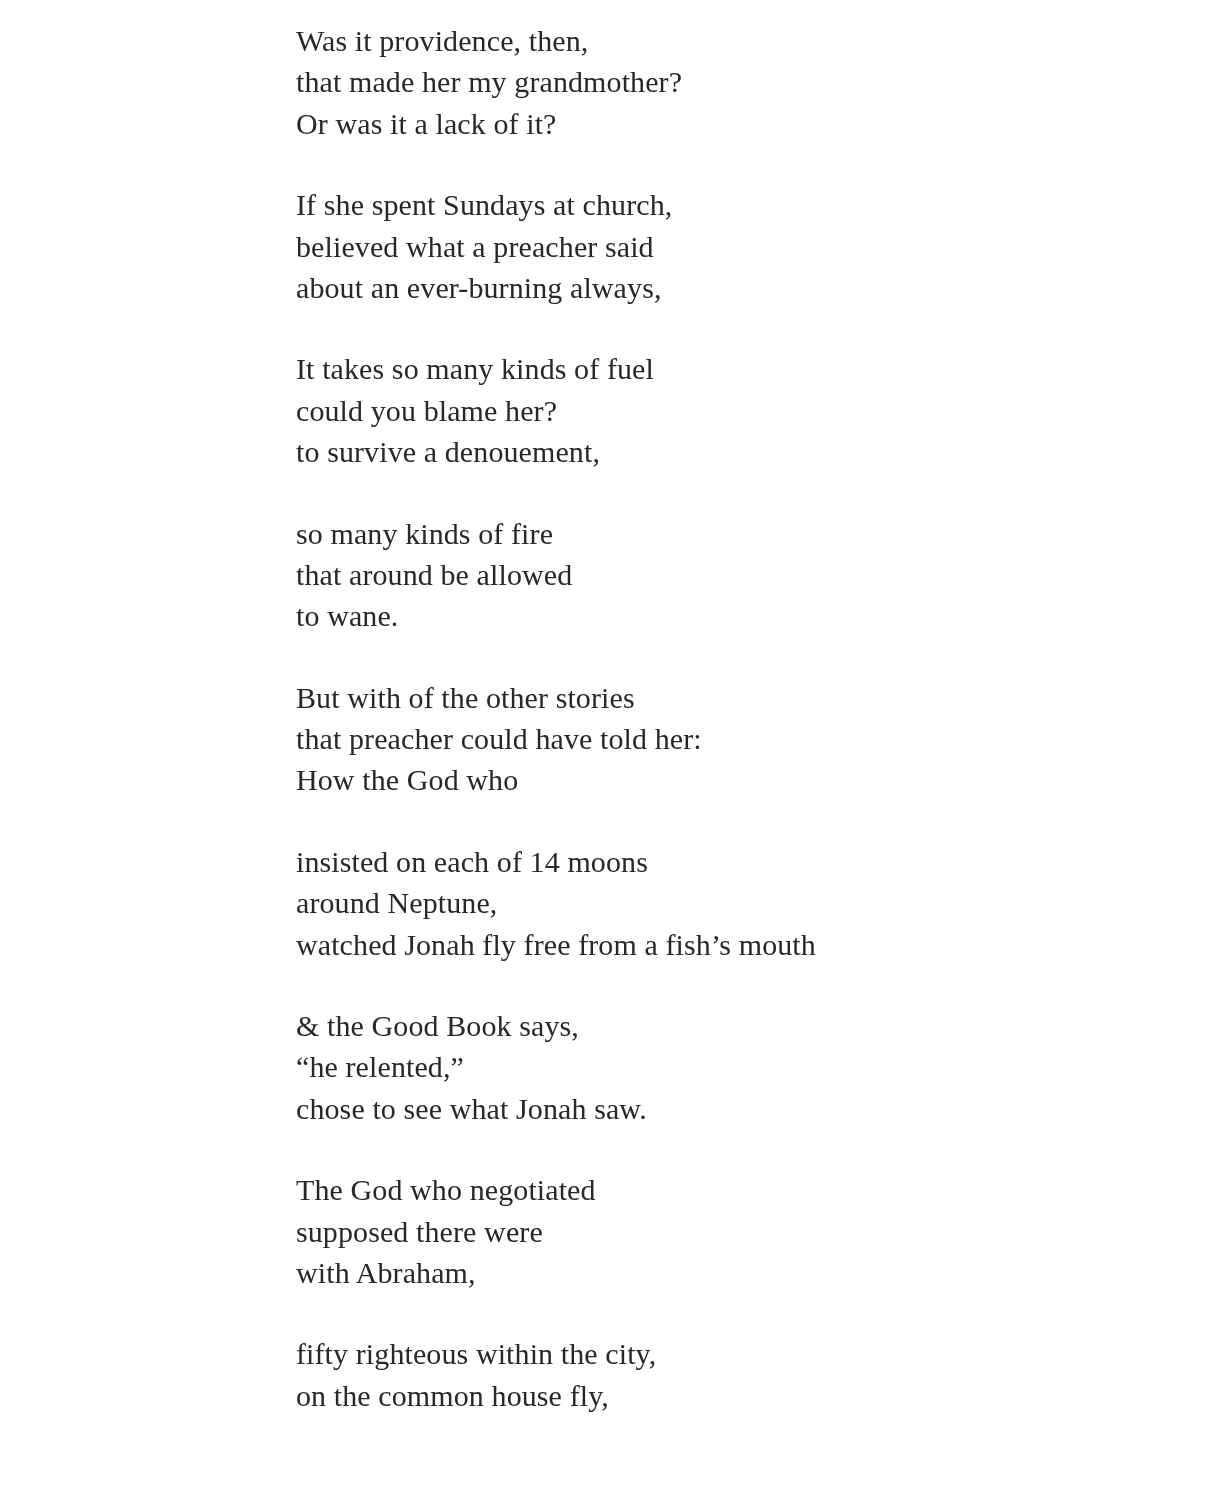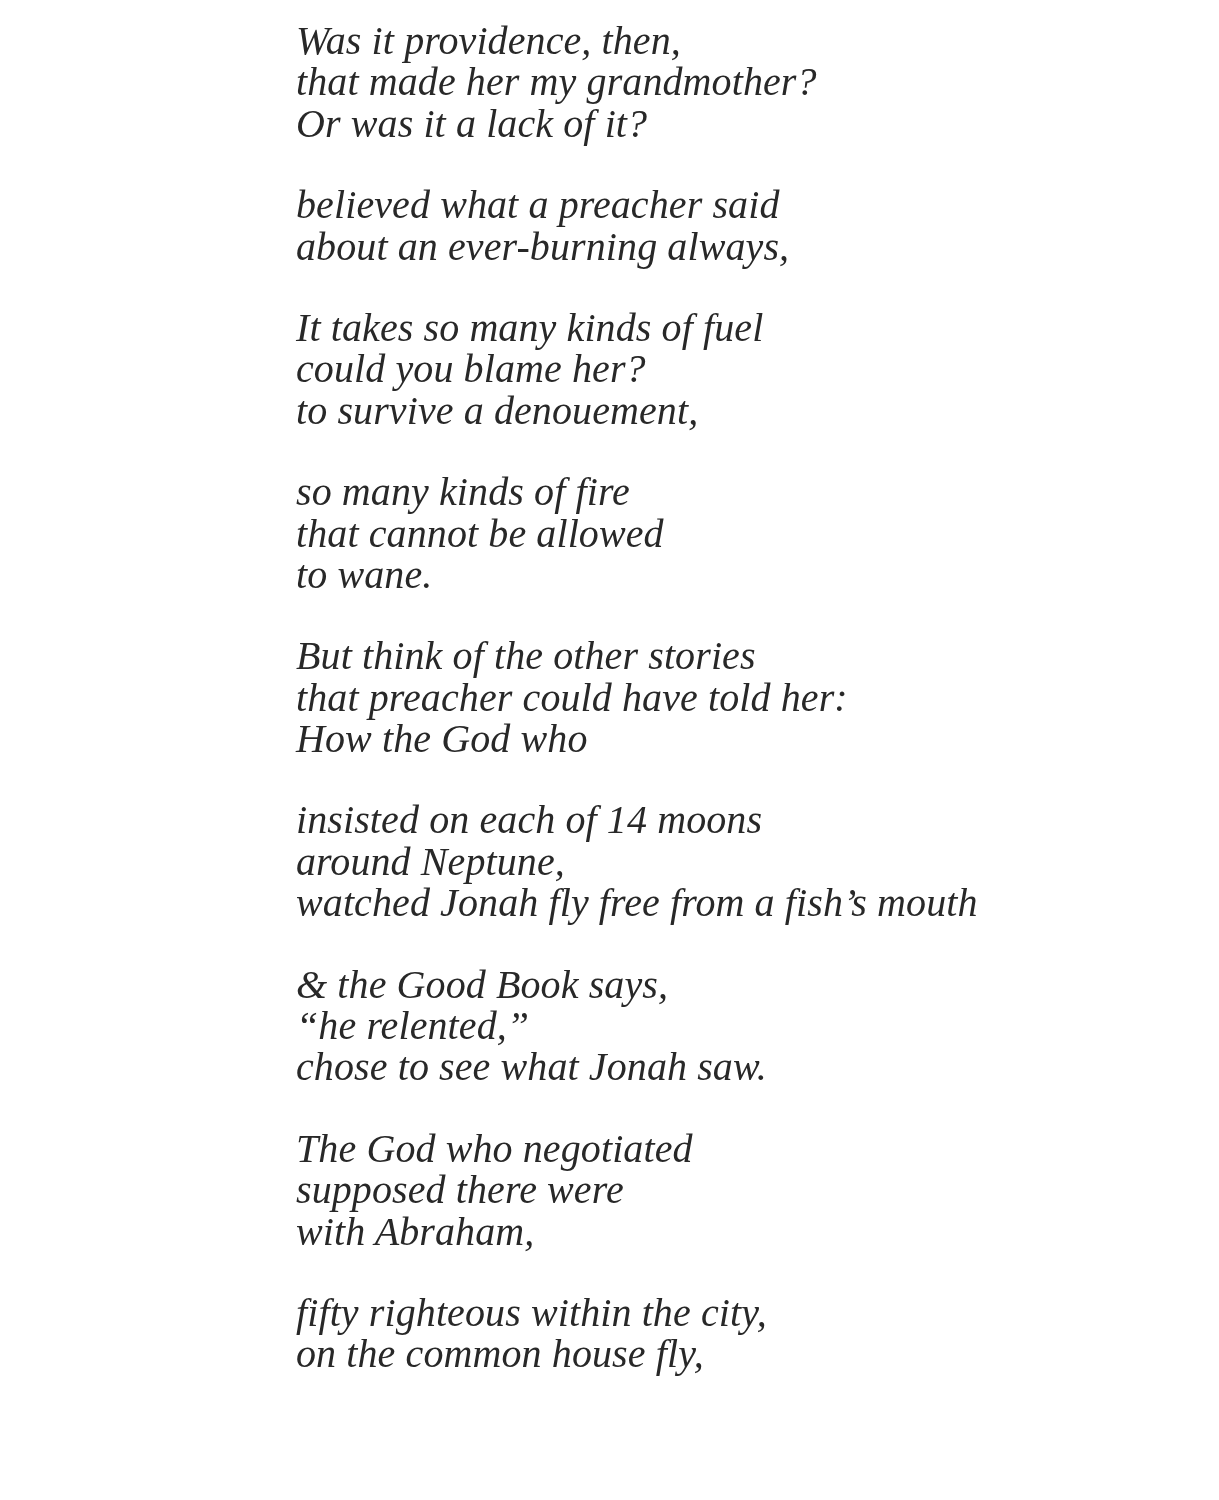--- a/index.html
+++ b/index.html
@@ -13,25 +13,24 @@
     height: 1500px;
     background: #ffffff;
     overflow: hidden;
     font-family: "Liberation Serif", "DejaVu Serif", serif;
   }
   .poem {
     position: absolute;
     left: 296px;
     top: 20px;
     color: #282828;
-    font-size: 40px;
+    font-size: 30px;
     line-height: 41.4px;
     letter-spacing: 0.1px;
     white-space: nowrap;
-    font-style: italic;
   }
   .stanza {
     margin: 0 0 40px 0;
     padding: 0;
   }
   .stanza:last-child {
     margin-bottom: 12px;
   }
   .line {
     height: 41.4px;
@@ -41,35 +40,36 @@
 <body>
 
 <div class="page">
   <div class="poem">
       <div class="stanza">
         <div class="line">Was it providence, then,</div>
         <div class="line">that made her my grandmother?</div>
         <div class="line">Or was it a lack of it?</div>
       </div>
       <div class="stanza">
+        <div class="line">If she spent Sundays at church,</div>
         <div class="line">believed what a preacher said</div>
         <div class="line">about an ever-burning always,</div>
       </div>
       <div class="stanza">
         <div class="line">It takes so many kinds of fuel</div>
         <div class="line">could you blame her?</div>
         <div class="line">to survive a denouement,</div>
       </div>
       <div class="stanza">
         <div class="line">so many kinds of fire</div>
-        <div class="line">that cannot be allowed</div>
+        <div class="line">that around be allowed</div>
         <div class="line">to wane.</div>
       </div>
       <div class="stanza">
-        <div class="line">But think of the other stories</div>
+        <div class="line">But with of the other stories</div>
         <div class="line">that preacher could have told her:</div>
         <div class="line">How the God who</div>
       </div>
       <div class="stanza">
         <div class="line">insisted on each of 14 moons</div>
         <div class="line">around Neptune,</div>
         <div class="line">watched Jonah fly free from a fish’s mouth</div>
       </div>
       <div class="stanza">
         <div class="line">&amp; the Good Book says,</div>

